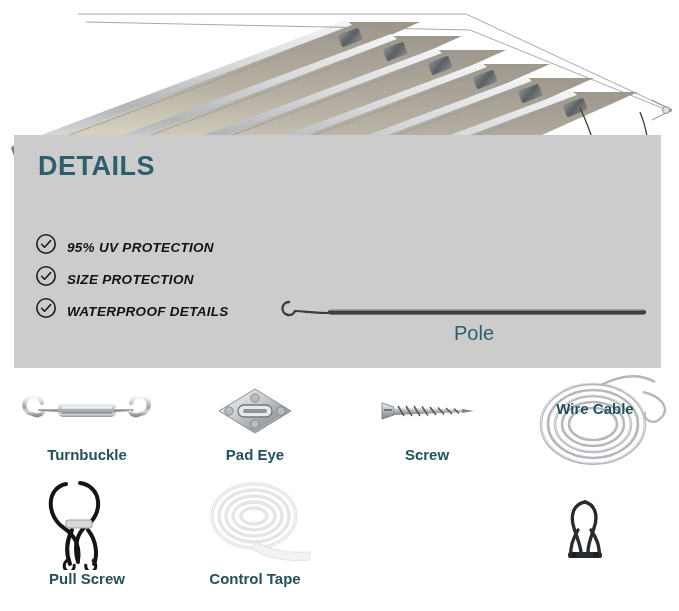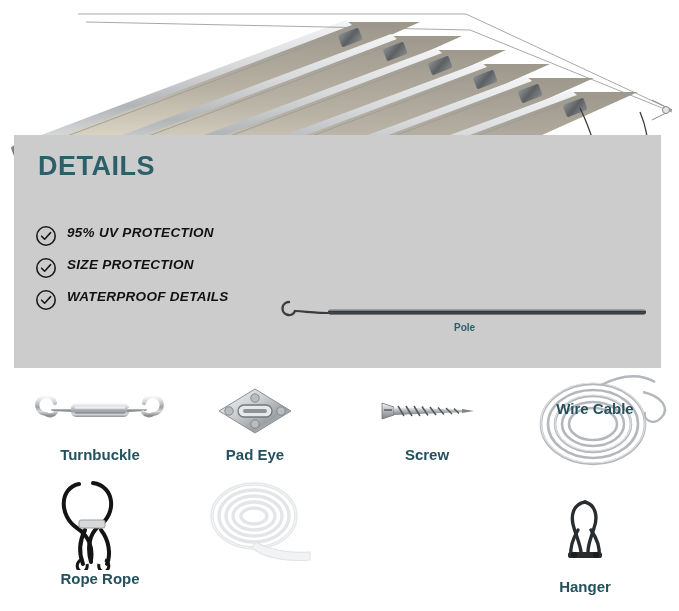--- a/index.html
+++ b/index.html
@@ -20,44 +20,44 @@
     position: absolute; left: 14px; top: 135px;
     width: 647px; height: 233px;
     background: #cccccc;
   }
   .details-title {
     position: absolute; left: 24px; top: 16px;
     font-size: 27px; font-weight: bold;
     color: #2d5f6b; letter-spacing: .5px;
   }
   .feature-list { position: absolute; left: 21px; top: 90px; }
-  .feature-row { display: flex; align-items: flex-start; height: 30px; margin-bottom: 2px; }
+  .feature-row { display: flex; align-items: flex-end; height: 30px; margin-bottom: 2px; }
   .check-icon { width: 22px; height: 22px; flex: 0 0 22px; margin-right: 10px; }
   .feature-label {
     font-size: 13.5px; font-weight: bold; font-style: italic;
     color: #111111; letter-spacing: .3px; white-space: nowrap;
   }
 
   
   .pole-wrap { position: absolute; left: 258px; top: 155px; width: 380px; height: 44px; }
   .pole-label {
     position: absolute; left: 440px; top: 187px;
-    font-size: 10px; font-weight: bold; color: #2d5f6b;
+    font-size: 20px; font-weight: normal; color: #2d5f6b;
   }
 
   
   .parts { position: absolute; left: 0; top: 380px; width: 679px; height: 231px; }
   .part-cell { position: absolute; width: 170px; text-align: center; }
   .part-img { height: 62px; display: flex; align-items: center; justify-content: center; }
   .part-label {
     font-size: 15px; font-weight: bold; color: #23525e;
     white-space: nowrap; margin-top: 4px;
   }
   .r0 { top: 0px; } .r1 { top: 112px; }
-  .c0 { left: 15px; text-align: center; } .c1 { left: 170px; } .c2 { left: 342px; } .c3 { left: 500px; }
+  .c0 { left: 2px; text-align: center; } .c1 { left: 170px; } .c2 { left: 342px; } .c3 { left: 500px; }
   .wide { width: 190px; }
 </style>
 </head>
 <body>
 
 <div id="stage">
 
   <div class="hero">
     <svg width="679" height="200" viewBox="0 0 679 200">
       <defs>
@@ -320,51 +320,51 @@
             <path d="M50,56 C44,68 44,80 48,90"></path>
             <path d="M66,56 C74,66 76,80 72,90"></path>
           </g>
           <rect x="44" y="46" width="26" height="8" rx="2" fill="#d6d8da" stroke="#9a9d9f" stroke-width="1"></rect>
           <g fill="none" stroke="#141414" stroke-width="3">
             <path d="M46,86 a5,6 0 1,0 6,4"></path>
             <path d="M70,86 a5,6 0 1,1 -6,4"></path>
           </g>
         </svg>
       </div>
-      <div class="part-label">Rope Rope</div>
+      <div class="part-label">Pull Screw</div>
     </div>
 
     <div class="part-cell r1 c1">
       <div class="part-img" style="height:88px; margin-top:-14px">
         <svg width="130" height="96" viewBox="0 0 130 96">
           <g fill="none" stroke="#e3e5e7" stroke-width="3.4">
             <ellipse cx="64" cy="42" rx="42" ry="32"></ellipse>
             <ellipse cx="64" cy="42" rx="35" ry="26"></ellipse>
             <ellipse cx="64" cy="42" rx="28" ry="20"></ellipse>
             <ellipse cx="64" cy="42" rx="21" ry="14"></ellipse>
             <ellipse cx="64" cy="42" rx="13" ry="8"></ellipse>
           </g>
           <ellipse cx="64" cy="42" rx="42" ry="32" fill="none" stroke="#f3f4f5" stroke-width="1.2"></ellipse>
           <path d="M62,74 C74,84 96,88 120,86 L120,78 C96,80 76,74 66,68 Z" fill="#f2f3f4" stroke="#e1e3e5" stroke-width="1.1"></path>
         </svg>
       </div>
+      <div class="part-label">Control Tape</div>
     </div>
 
 
     <div class="part-cell r1 c3">
       <div class="part-img" style="height:88px; margin-top:-6px">
         <svg width="90" height="72" viewBox="0 0 90 72">
           <g fill="none" stroke="#2a2d30" stroke-width="3.4" stroke-linecap="round">
             <path d="M45,8 C33,10 30,22 34,34 C37,44 40,50 41,58"></path>
             <path d="M45,8 C56,11 58,23 54,34 C51,44 48,50 48,58"></path>
             <path d="M38,36 C32,46 30,54 31,62"></path>
             <path d="M51,36 C58,46 60,54 59,62"></path>
           </g>
           <rect x="28" y="58" width="34" height="6" rx="2.6" fill="#2a2d30"></rect>
           <circle cx="34" cy="61" r="3" fill="#1b1e20"></circle>
           <circle cx="56" cy="61" r="3" fill="#1b1e20"></circle>
         </svg>
       </div>
-      <div class="part-label">Hanger</div>
     </div>
 
   </div>
 </div>
 
 </body></html>

